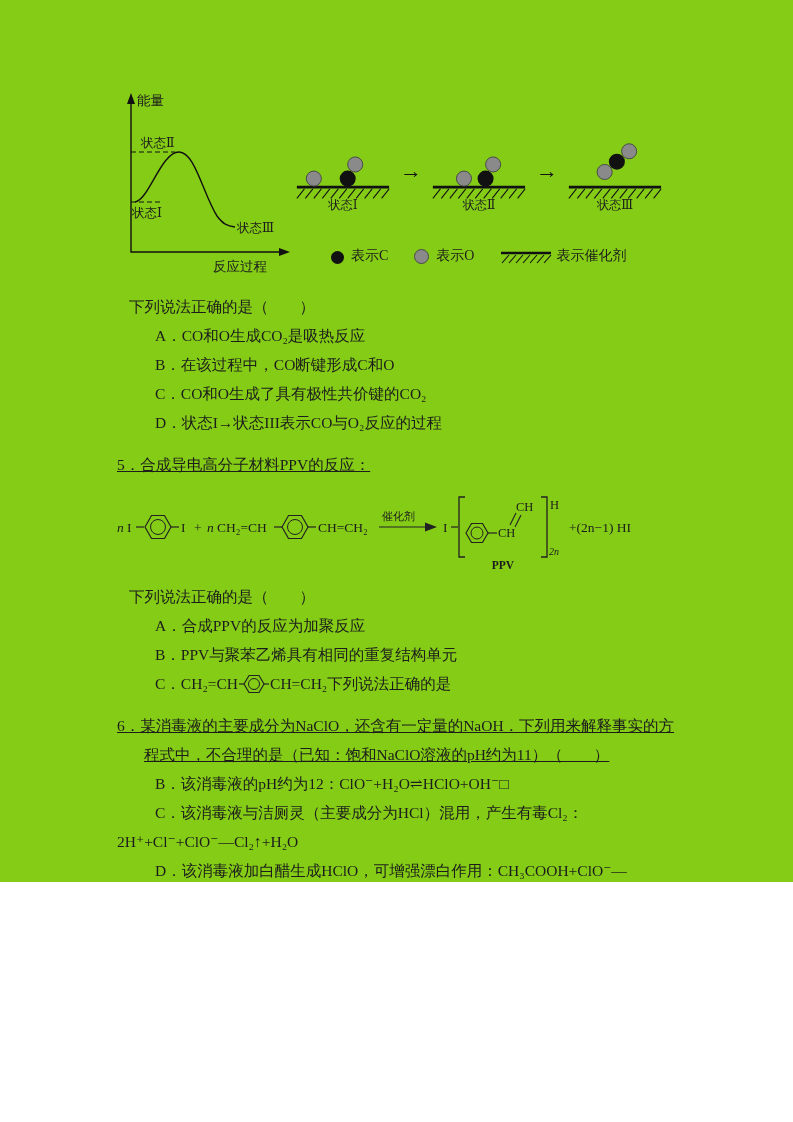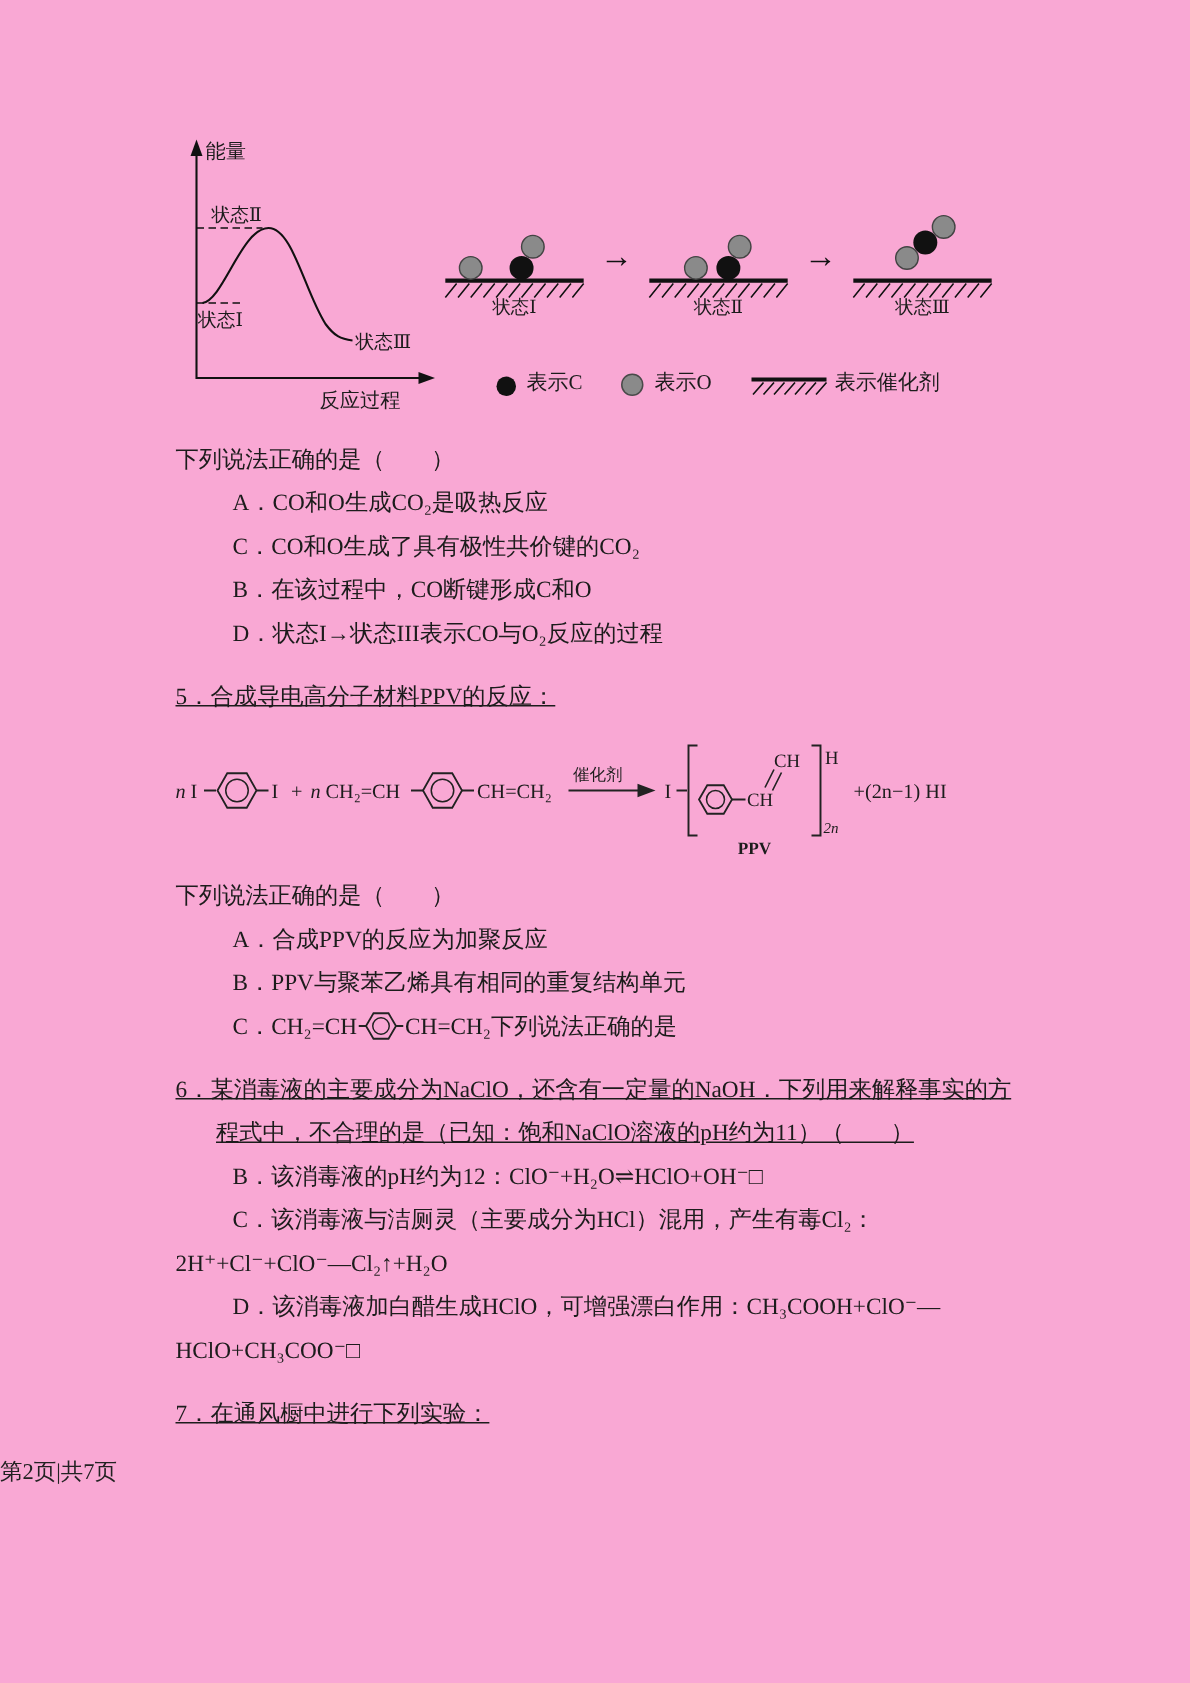--- a/index.html
+++ b/index.html
@@ -1,32 +1,32 @@
 <!DOCTYPE html>
 <html><head>
 <meta charset="utf-8">
 <style>
   html,body{margin:0;padding:0;}
   body{background:#ffffff;}
-  .page{position:relative;width:793px;height:1122px;background:#f9a8d4;overflow:hidden;
+  .page{position:relative;width:793px;height:882px;background:#84cc16;overflow:hidden;
         font-family:"Liberation Serif","DejaVu Serif",serif;color:#1c1c1c;}
   .content{position:absolute;left:117px;top:90px;width:562px;font-size:15.5px;line-height:29px;}
   
   .figure-row{position:relative;height:198px;margin-bottom:4px;}
   .energy{position:absolute;left:0;top:0;}
   .surfaces{position:absolute;left:178px;top:40px;display:flex;align-items:flex-start;}
   .arrow-glyph{font-size:22px;line-height:22px;margin:30px 9px 0;color:#111;}
   .legend{position:absolute;left:214px;top:158px;display:flex;align-items:center;font-size:14px;line-height:16px;}
   .legend-item{display:flex;align-items:flex-end;margin-right:26px;}
   .dot{display:inline-block;width:13px;height:13px;border-radius:50%;margin-right:7px;}
   .dot.c{background:#111;}
   .dot.o{background:#8a8a8a;border:1px solid #4a4a4a;}
   .legend-hatch{margin-right:4px;}
   
-  .stem{margin:2px 0 0;}
+  .stem{margin:2px 12px 0;}
   .option{margin:0;text-indent:38px;}
   .q-stem{margin:13px 0 0;padding-left:27px;text-indent:-27px;text-decoration:underline;}
   .eq-wrap{margin:6px 0 0;}
   .formula-svg{vertical-align:-7px;margin:0 1px;}
   svg text{fill:#1c1c1c;font-family:"Liberation Serif","DejaVu Serif",serif;}
   .footer{position:absolute;left:0;right:0;top:972px;text-align:left;font-size:15px;color:#222;}
 </style>
 </head>
 <body>
 
@@ -92,22 +92,22 @@
             <line x1="1" y1="4" x2="51" y2="4" stroke="#111" stroke-width="2.6"></line>
             <path d="M9 6 L2 14 M16 6 L9 14 M23 6 L16 14 M30 6 L23 14 M37 6 L30 14 M44 6 L37 14 M51 6 L44 14" stroke="#111" stroke-width="1.1"></path>
           </svg>
           <span>表示催化剂</span>
         </span>
       </div>
     </div>
 
     <p class="stem">下列说法正确的是（　　）</p>
     <p class="option">A．CO和O生成CO₂是吸热反应</p>
+    <p class="option">B．在该过程中，CO断键形成C和O</p>
     <p class="option">C．CO和O生成了具有极性共价键的CO₂</p>
-    <p class="option">B．在该过程中，CO断键形成C和O</p>
     <p class="option">D．状态I→状态III表示CO与O₂反应的过程</p>
 
     <p class="q-stem">5．合成导电高分子材料PPV的反应：</p>
 
     <div class="eq-wrap">
       <svg width="562" height="86" viewBox="0 0 562 86">
         <text x="0" y="47" font-size="13.5" font-style="italic">n</text>
         <text x="10" y="47" font-size="13.5">I</text>
         <line x1="19" y1="42" x2="27" y2="42" stroke="#222" stroke-width="1.2"></line>
         <g>

